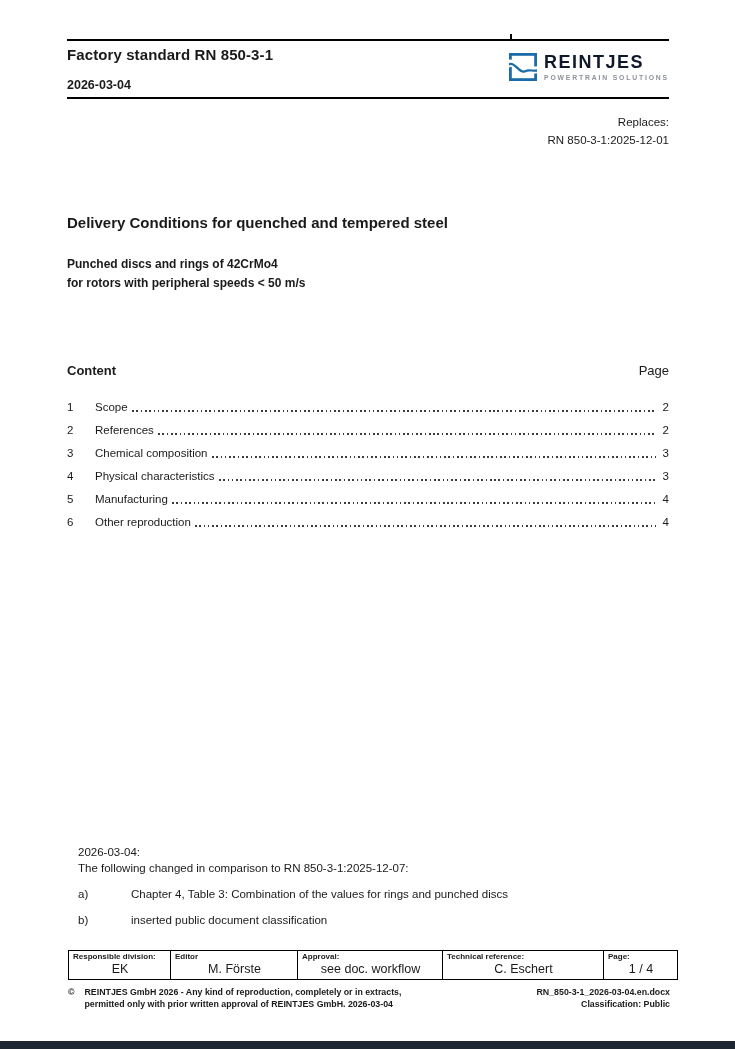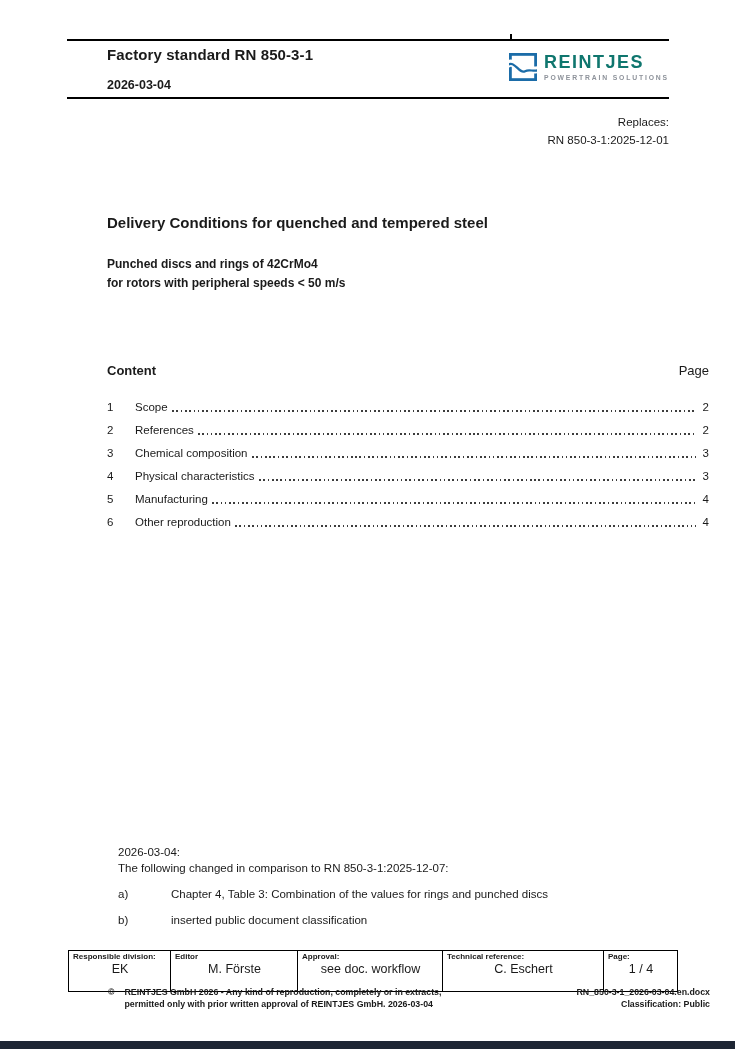--- a/index.html
+++ b/index.html
@@ -3,21 +3,21 @@
 <meta charset="utf-8">
 <style>
   * { margin:0; padding:0; box-sizing:border-box; }
   html,body { width:735px; height:1049px; background:#ffffff; }
   body {
     position:relative;
     font-family:"Liberation Sans", sans-serif;
     color:#1a1a1a;
     overflow:hidden;
   }
-  .abs { position:absolute;margin-left:40px; }
+  .abs { position:absolute; }
 
   
   .rule { position:absolute; left:67px; width:602px; height:0; border-top:2px solid #000; }
   .rule-top { top:39px; }
   .rule-bottom { top:97px; }
   .rule-tick { position:absolute; left:510px; top:34px; width:2px; height:5px; background:#000; }
   .hdr-title { left:67px; top:46px; font-size:15px; font-weight:700; letter-spacing:.1px; }
   .hdr-date  { left:67px; top:78px; font-size:12.5px; font-weight:700; }
 
   .logo { top:53px; right:66px; display:flex; align-items:flex-start; gap:7px; }
@@ -47,21 +47,21 @@
   
   .changes { left:78px; top:833px; width:592px; font-size:11.5px; }
   .changes-head { font-weight:700; font-size:11.5px; }
   .changes-date { margin-top:11px; line-height:16px; }
   .changes-intro { line-height:16px; }
   .change-item { display:flex; margin-top:10px; line-height:16px; }
   .change-marker { width:53px; flex:none; }
 
   
   .ftable { position:absolute; left:68px; top:950px; width:609px; border-collapse:collapse; table-layout:fixed; }
-  .ftable td { border:1.6px solid #000; padding:1px 3px 14px 4px; vertical-align:top; }
+  .ftable td { border:1.6px solid #000; padding:1px 3px 2px 4px; vertical-align:top; }
   .fcell-label { font-size:8px; font-weight:700; line-height:10px; display:block; }
   .fcell-value { font-size:12.5px; line-height:15px; display:block; text-align:center; }
 
   
   .copyright { left:68px; top:986px; width:602px; display:flex; justify-content:space-between; font-size:8.8px; font-weight:700; line-height:12px; }
   .copy-left { display:flex; gap:10px; }
   .copy-right { text-align:right; }
 
   .bottom-bar { position:absolute; left:0; right:0; bottom:0; height:8px; }
 </style>
@@ -75,21 +75,21 @@
 <div class="abs hdr-title">Factory standard RN 850-3-1</div>
 <div class="abs hdr-date">2026-03-04</div>
 
 <div class="abs logo">
   <svg class="logo-mark" viewBox="0 0 40 40" aria-hidden="true">
     <rect x="2" y="2" width="36" height="36" fill="none" stroke="#1B6CA8" stroke-width="4"></rect>
     <path d="M-3,17 C8,7 14,30 23,25 C30,21 35,27 43,23" fill="none" stroke="#ffffff" stroke-width="10"></path>
     <path d="M-3,18 C8,8 14,31 23,26 C30,22 35,28 43,24" fill="none" stroke="#1B6CA8" stroke-width="3.2"></path>
   </svg>
   <div class="logo-text">
-    <span class="logo-brand" style="color:#0f766e">REINTJES</span>
+    <span class="logo-brand" style="color:#0f172a">REINTJES</span>
     <span class="logo-tagline" style="color:#8d929a">POWERTRAIN SOLUTIONS</span>
   </div>
 </div>
 
 <div class="abs replaces">
   <div>Replaces:</div>
   <div>RN 850-3-1:2025-12-01</div>
 </div>
 
 <div class="abs doc-title">Delivery Conditions for quenched and tempered steel</div>

